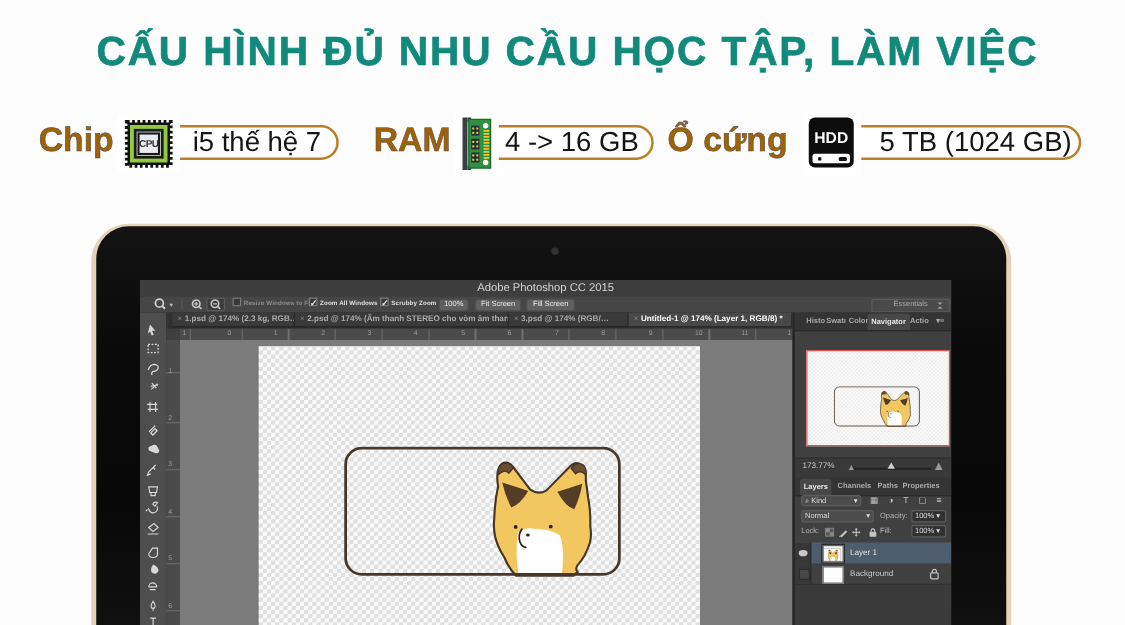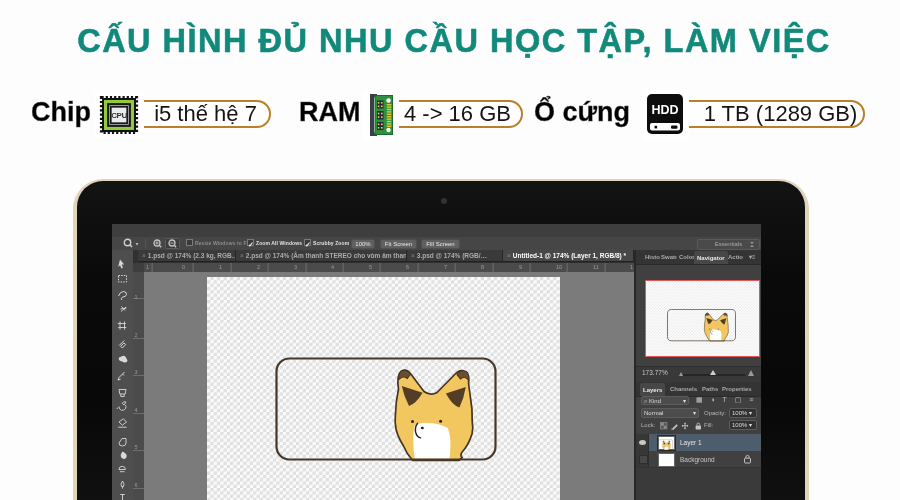--- a/index.html
+++ b/index.html
@@ -1,19 +1,19 @@
 <!DOCTYPE html>
 <html><head>
 <meta charset="utf-8">
 <style>
   html,body{margin:0;padding:0;} *{-webkit-font-smoothing:antialiased;}
   body{width:900px;height:500px;background:#fdfdfd;font-family:"Liberation Sans",sans-serif;overflow:hidden;position:relative;will-change:transform;}
   .abs{position:absolute;}
   #headline{left:4px;top:23px;width:900px;text-align:center;font-size:32.5px;font-weight:bold;color:#11897B;letter-spacing:1.5px;white-space:nowrap;-webkit-text-stroke:0.55px #11897B;}
-  .speclabel{font-size:27px;font-weight:bold;color:#000000;white-space:nowrap;-webkit-text-stroke:0.4px #4a4a4a;}
+  .speclabel{font-size:27px;font-weight:bold;color:#a16207;white-space:nowrap;-webkit-text-stroke:0.4px #4a4a4a;}
   .pill{height:24px;border:2px solid #bb7f27;border-radius:15px;background:#fff;}
   .pilltext{font-size:22px;color:#141414;white-space:nowrap;}
   .mask{background:#fff;}
   
   #laptop{left:73px;top:179px;width:736px;height:321px;background:#e2d4bb;border-radius:30px 30px 0 0;}
   #lbody{left:4px;top:2px;width:728px;height:319px;background:linear-gradient(180deg,#131313 0%,#0a0a0a 30%,#080808 70%,#101010 100%);border-radius:26px 26px 0 0;}
   #cam{left:364px;top:17px;width:6px;height:6px;border-radius:50%;background:#323234;}
   
   #screen{left:112px;top:224px;width:649px;height:276px;background:#3e3e3e;overflow:hidden;font-family:"Liberation Sans",sans-serif;}
   #titlebar{left:0;top:0;width:649px;height:13px;background:#3d3d3d;border-bottom:1px solid #2a2a2a;color:#d2d2d2;font-size:9px;text-align:center;line-height:13px;}
@@ -116,37 +116,38 @@
       <rect x="20.8" y="24" width="4.5" height="1.4"></rect>
     <rect x="20.8" y="26.4" width="4.5" height="1.4"></rect>
       <rect x="20.8" y="28.8" width="4.5" height="1.4"></rect>
     <rect x="20.8" y="31.2" width="4.5" height="1.4"></rect>
       <rect x="20.8" y="33.6" width="4.5" height="1.4"></rect>
   </g>
 </svg>
 
 <div class="abs speclabel" style="left:534px;top:97px;">Ổ cứng</div>
 <div class="abs pill" style="left:665px;top:100px;width:196px;"></div>
-<div class="abs pilltext" style="left:700px;top:101px;width:161px;text-align:center;">1 TB (1289 GB)</div>
+<div class="abs pilltext" style="left:700px;top:101px;width:161px;text-align:center;">5 TB (1024 GB)</div>
 <div class="abs mask" style="left:643px;top:90px;width:46px;height:50px;"></div>
 <svg class="abs" style="left:646px;top:93px;" width="38" height="42" viewBox="0 0 38 42">
   <rect x="1" y="1" width="36" height="40" rx="5" fill="#0d0d0d"></rect>
   <text x="19" y="21" font-size="12.5" font-weight="bold" fill="#fff" text-anchor="middle" font-family="Liberation Sans,sans-serif">HDD</text>
   <rect x="4" y="30" width="30" height="7.5" rx="2" fill="#fff"></rect>
   <rect x="8.5" y="32.8" width="2.6" height="2.6" fill="#0d0d0d"></rect>
   <rect x="25" y="32.5" width="6.5" height="3.2" rx="1.2" fill="#0d0d0d"></rect>
 </svg>
 
 <div id="laptop" class="abs">
   <div id="lbody" class="abs">
     <div id="cam" class="abs"></div>
   </div>
 </div>
 
 <div id="screen" class="abs">
+  <div id="titlebar" class="abs">Adobe Photoshop CC 2015</div>
   <div id="optbar" class="abs">
     <svg class="abs" style="left:10px;top:1px;" width="18" height="11" viewBox="0 0 18 11">
       <circle cx="5.5" cy="4.5" r="3.2" fill="none" stroke="#cfcfcf" stroke-width="1.4"></circle>
       <line x1="7.8" y1="6.8" x2="10" y2="9" stroke="#cfcfcf" stroke-width="1.6"></line>
       <path d="M13.5,5 l3,0 l-1.5,2.5 z" fill="#bbb"></path>
     </svg>
     <div class="abs" style="left:33px;top:2px;width:1px;height:9px;background:#565656;"></div>
     <svg class="abs" style="left:39px;top:1px;" width="30" height="11" viewBox="0 0 30 11">
       <rect x="14.5" y="0.5" width="14" height="10" fill="#3c3c3c" stroke="#5b5b5b" stroke-width="1" rx="1"></rect>
       <circle cx="6" cy="5" r="3" fill="none" stroke="#c5c5c5" stroke-width="1.3"></circle>

